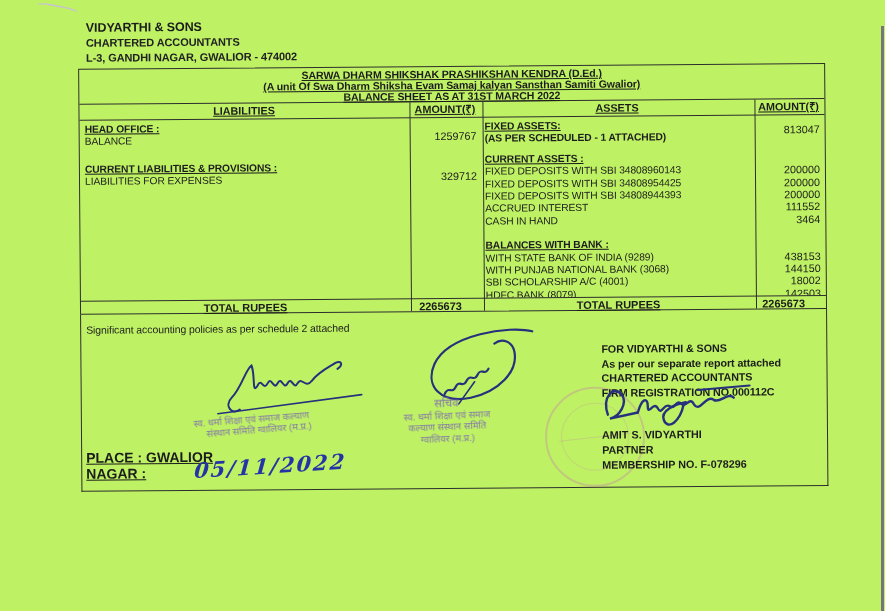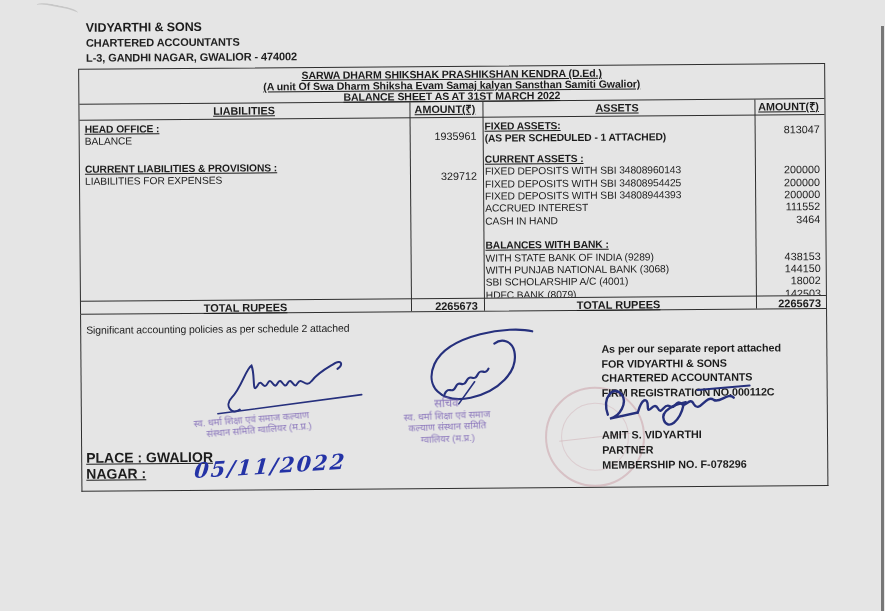--- a/index.html
+++ b/index.html
@@ -1,18 +1,18 @@
 <!DOCTYPE html>
 <html><head>
 <meta charset="utf-8">
 <style>
   * { margin:0; padding:0; box-sizing:border-box; }
   html,body { width:885px; height:611px; background:#ffffff; overflow:hidden;
     font-family:"Liberation Sans", sans-serif; color:#1c1c1c; }
-  .page { position:relative; width:885px; height:611px; background:#e5e5e5; }
+  .page { position:relative; width:885px; height:611px; background:#bef264; }
   .paper { position:absolute; inset:0; transform:rotate(-0.45deg); transform-origin:50% 50%; }
 
   
   .edge-right { position:absolute; right:1px; top:26px; bottom:0; width:3px; background:#767676; }
   .corner-mark { position:absolute; left:36px; top:5px; width:42px; height:10px;
     border-top:2px solid #c7c7c7; transform:rotate(11deg); border-radius:40%; }
 
   
   .letterhead { position:absolute; left:88px; top:18px; line-height:15px; letter-spacing:-0.1px; }
   .firm-name { font-size:12.5px; font-weight:bold; }
@@ -39,21 +39,21 @@
   .amount { text-align:right; padding-right:5px; font-size:10.8px; white-space:nowrap; }
   .g-left .amount { width:73px; transform:translateY(-3px); }
   .g-right .amount { width:72px; }
   .g-left .section + .section { margin-top:15px; }
   .g-right .section:nth-child(2) { margin-top:8px; }
   .g-right .section:nth-child(3) { margin-top:12px; }
   .g-right .section:nth-child(1) .amount { transform:translateY(-7px);text-align:right; }
 
   .total-row { display:flex; height:15px; border-top:1.4px solid #2e2e2e; font-weight:bold; }
   .total-label { font-size:11px; text-align:center; text-decoration:underline; line-height:14px; }
-  .total-amt { font-size:11px; text-align:right; padding-right:5px; line-height:14px; }
+  .total-amt { font-size:11px; text-align:right; padding-right:21px; line-height:14px; }
   .tc1{width:330px;} .tc2{width:73px;} .tc3{width:272px;} .tc4{width:72px;}
 
   .vline { position:absolute; top:35px; bottom:0; width:1.4px; background:#2e2e2e; }
   .v1{left:330px;} .v2{left:403px;} .v3{left:675px;}
 
   
   .lower-box { position:absolute; left:80px; top:312px; width:747px; height:177px;
     border:1.5px solid #2e2e2e; border-top:none; }
   .notes { position:absolute; left:5px; top:9px; font-size:10.5px; letter-spacing:-0.1px; }
 
@@ -117,21 +117,21 @@
       </div>
       <div class="body-row">
         <div class="g-left" id="group-liabilities">
             <div class="section">
               <div class="row">
                 <span class="label heading">HEAD OFFICE :</span>
                 <span class="amount"></span>
               </div>
               <div class="row">
                 <span class="label">BALANCE</span>
-                <span class="amount">1935961</span>
+                <span class="amount">1259767</span>
               </div>
             </div>
             <div class="section">
               <div class="row">
                 <span class="label heading">CURRENT LIABILITIES &amp; PROVISIONS :</span>
                 <span class="amount"></span>
               </div>
               <div class="row">
                 <span class="label">LIABILITIES FOR EXPENSES</span>
                 <span class="amount">329712</span>
@@ -238,22 +238,22 @@
       <div class="stamp stamp-mid">
         <div class="big">सचिव</div>
         <div>स्व. धर्मा शिक्षा एवं समाज</div>
         <div>कल्याण संस्थान समिति</div>
         <div>ग्वालियर (म.प्र.)</div>
       </div>
 
       <div class="stamp-circle"></div>
 
       <div class="report-block">
+        <div>FOR VIDYARTHI &amp; SONS</div>
         <div>As per our separate report attached</div>
-        <div>FOR VIDYARTHI &amp; SONS</div>
         <div>CHARTERED ACCOUNTANTS</div>
         <div>FIRM REGISTRATION NO.000112C</div>
       </div>
 
       <div class="sig sig3">
         <svg width="160" height="50" viewBox="0 0 160 50">
           <g fill="none" stroke="#26307d" stroke-width="2.4" stroke-linecap="round">
             <path d="M10 36 C4 18 16 6 24 16 C30 24 22 38 12 40 L40 34"></path>
             <path d="M40 34 C44 20 50 18 50 28 C50 38 56 22 60 30 C64 38 66 24 72 28 C78 32 78 20 84 26 C88 30 92 18 96 26 C102 36 108 16 116 22 C122 26 130 14 136 20"></path>
             <path d="M86 26 C82 44 70 52 66 42 C62 32 78 26 88 24"></path>

